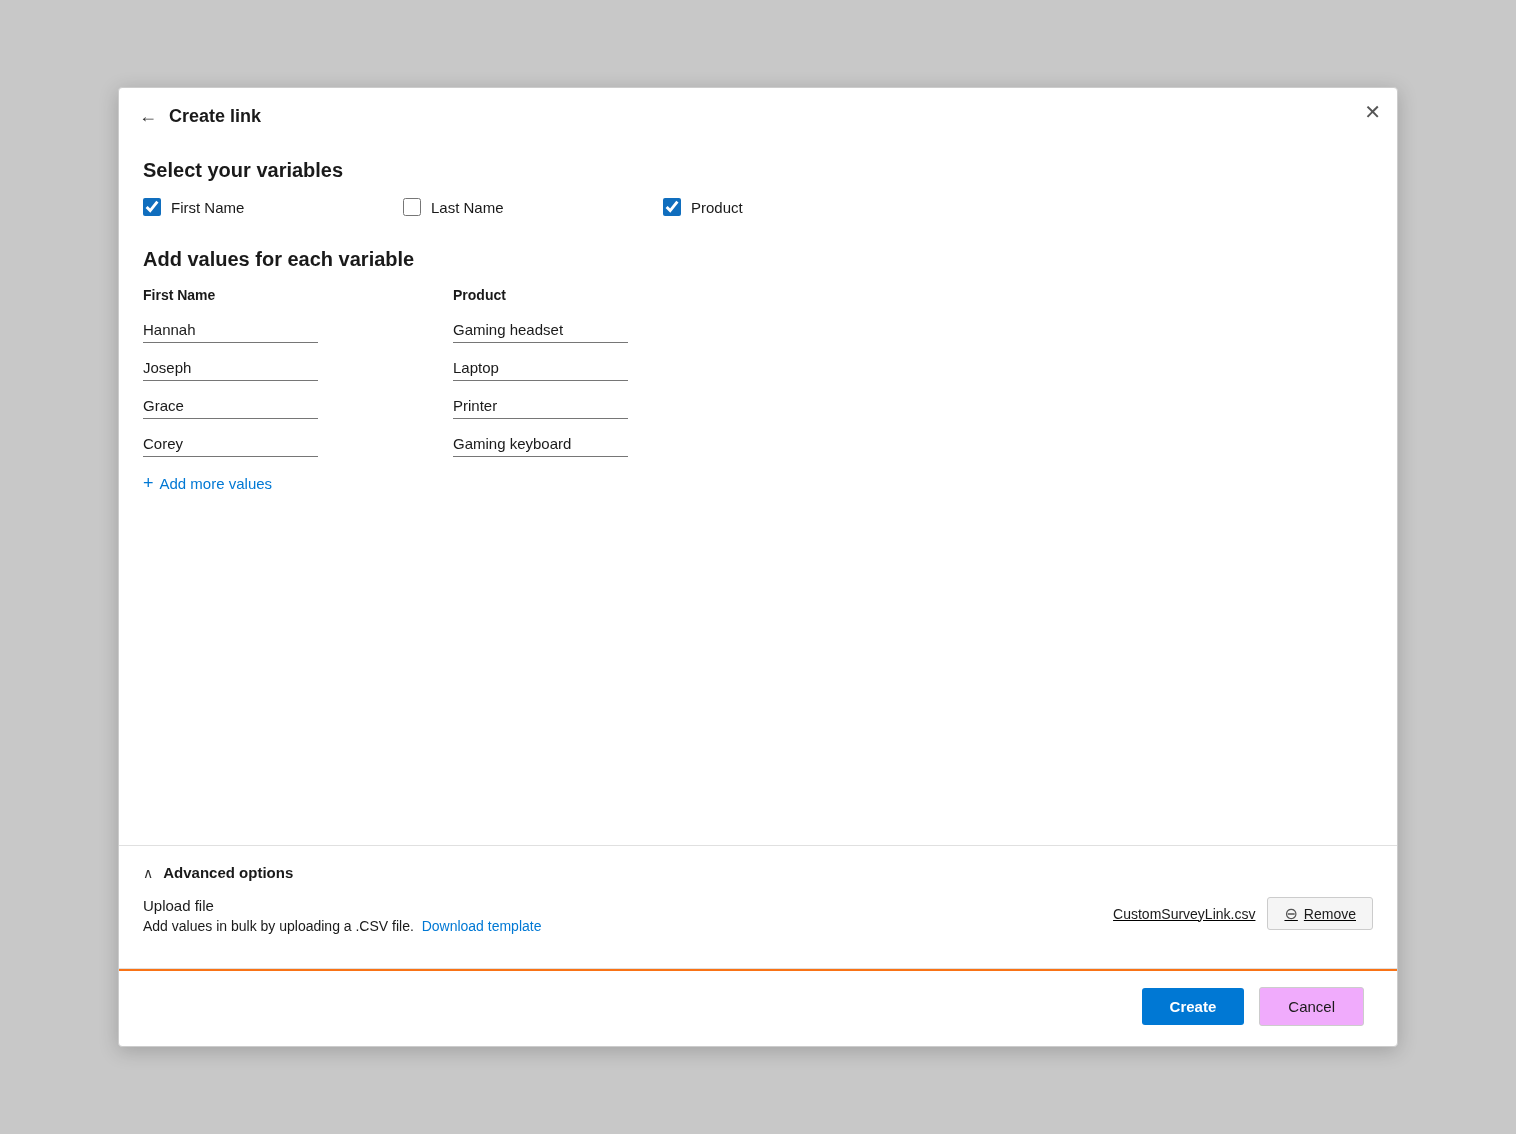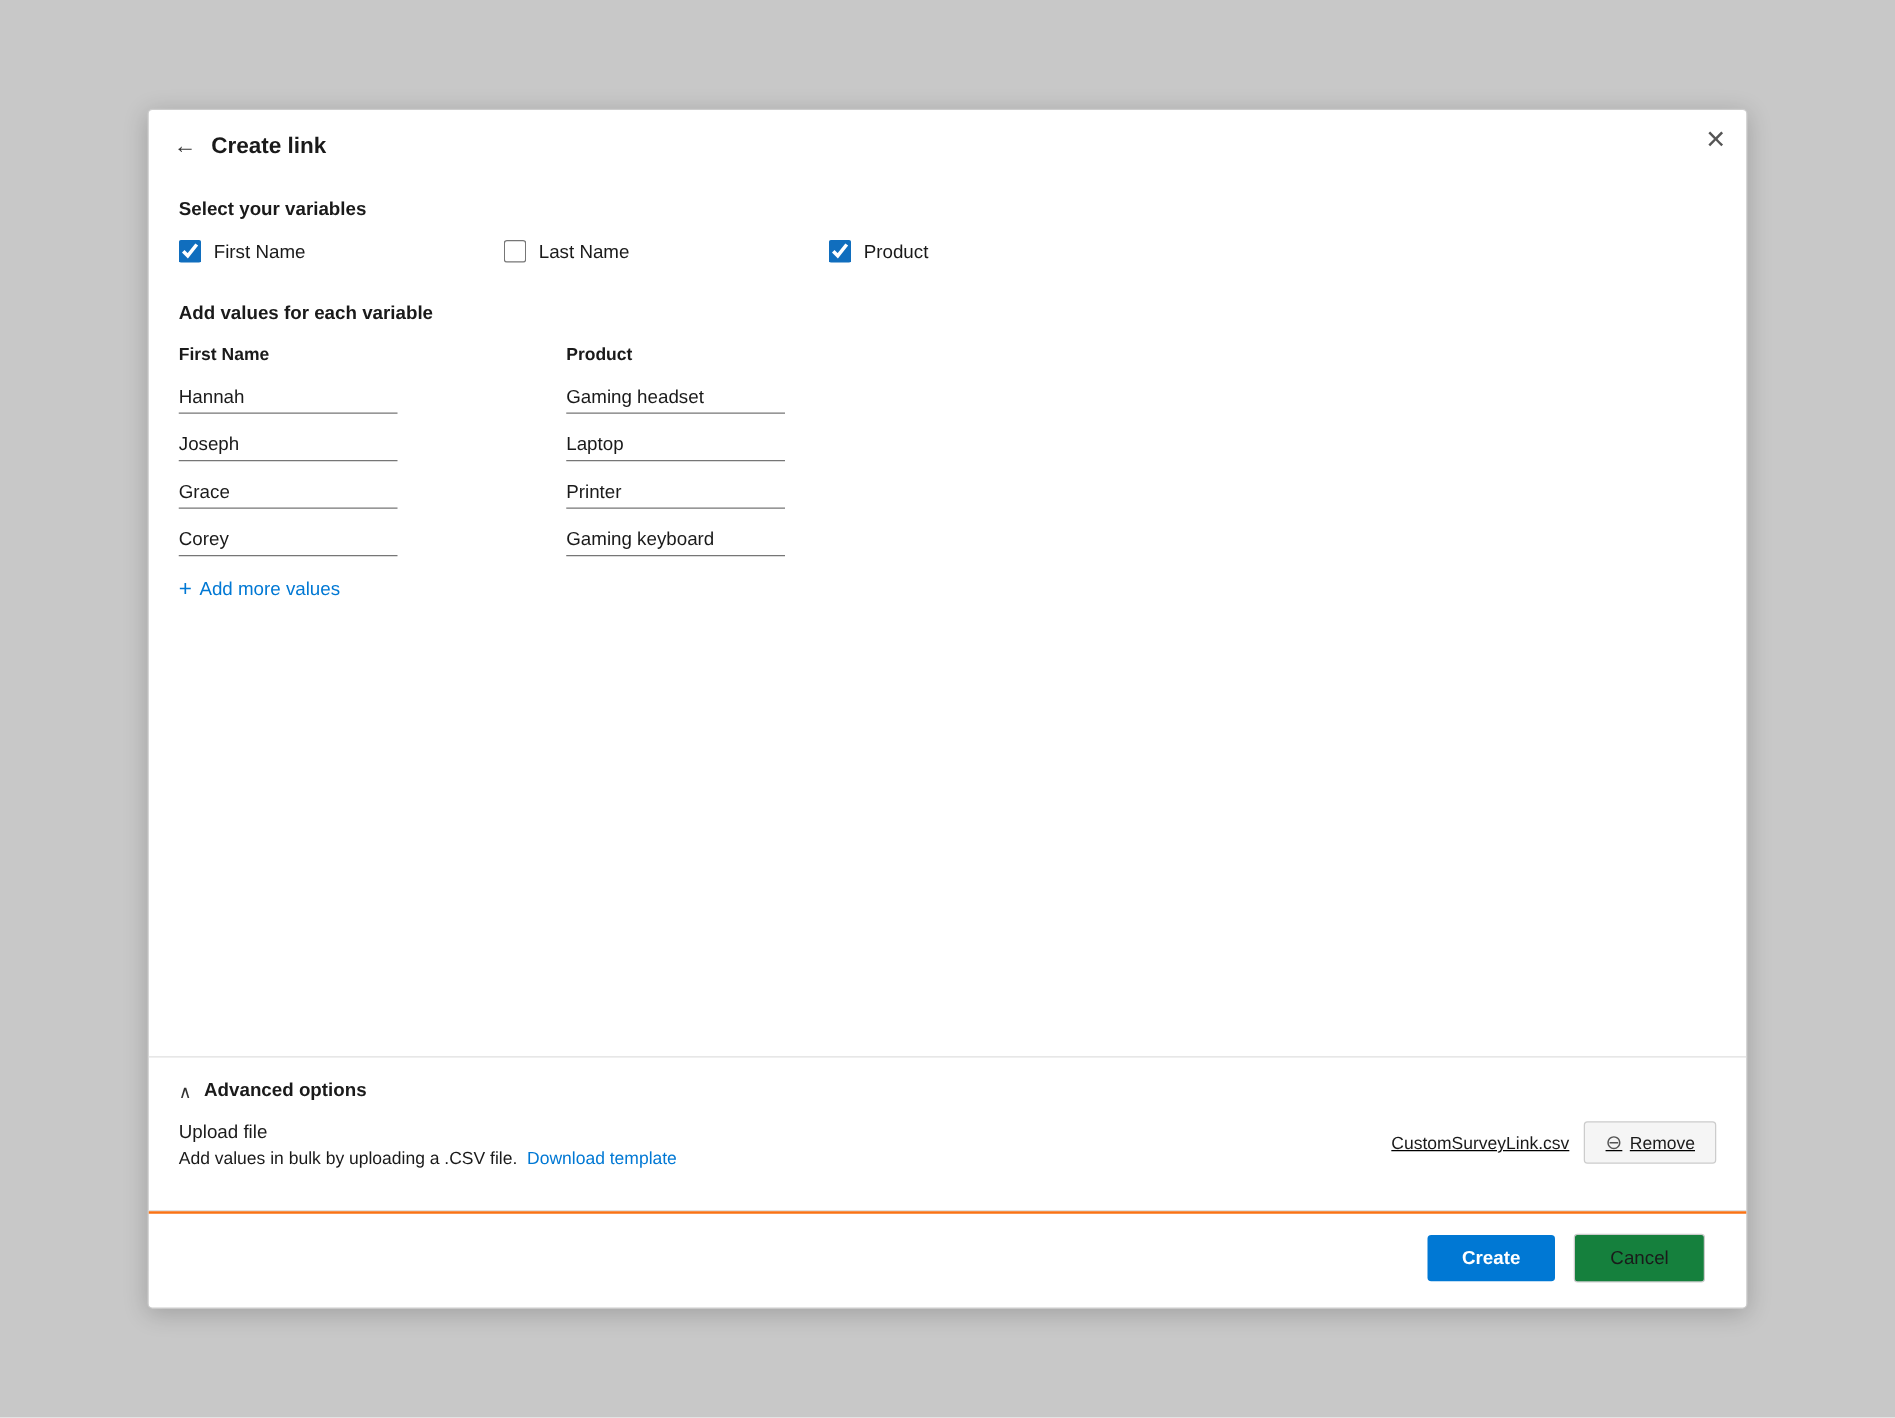--- a/index.html
+++ b/index.html
@@ -49,21 +49,21 @@
       font-size: 20px;
       cursor: pointer;
       color: #555;
       line-height: 1;
     }
     .dialog-body {
       padding: 20px 24px;
       flex: 1;
     }
     .section-label {
-      font-size: 15px;
+      font-size: 20px;
       font-weight: 600;
       color: #1a1a1a;
       margin-bottom: 16px;
     }
     .variables-row {
       display: flex;
       align-items: center;
       gap: 0;
       margin-bottom: 32px;
     }
@@ -219,21 +219,21 @@
       background: #0078d4;
       color: #fff;
       border: none;
       border-radius: 3px;
       padding: 10px 28px;
       font-size: 15px;
       font-weight: 600;
       cursor: pointer;
     }
     .btn-cancel {
-      background: #15803d;
+      background: #f0abfc;
       color: #1a1a1a;
       border: 1px solid #ccc;
       border-radius: 3px;
       padding: 10px 28px;
       font-size: 15px;
       cursor: pointer;
     }
     .bottom-divider {
       border: none;
       border-top: 1px solid #e0e0e0;

